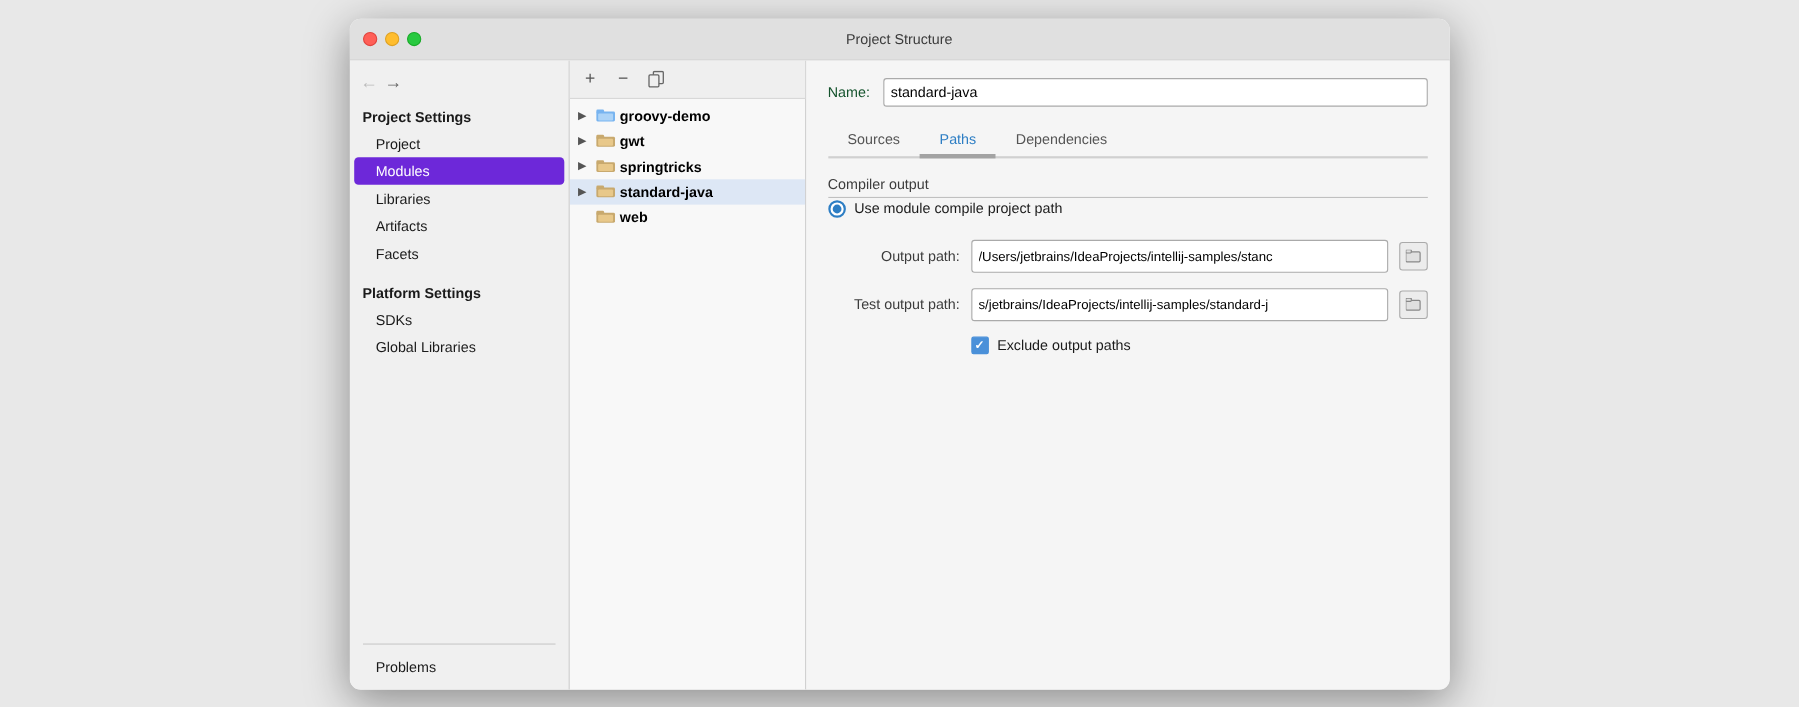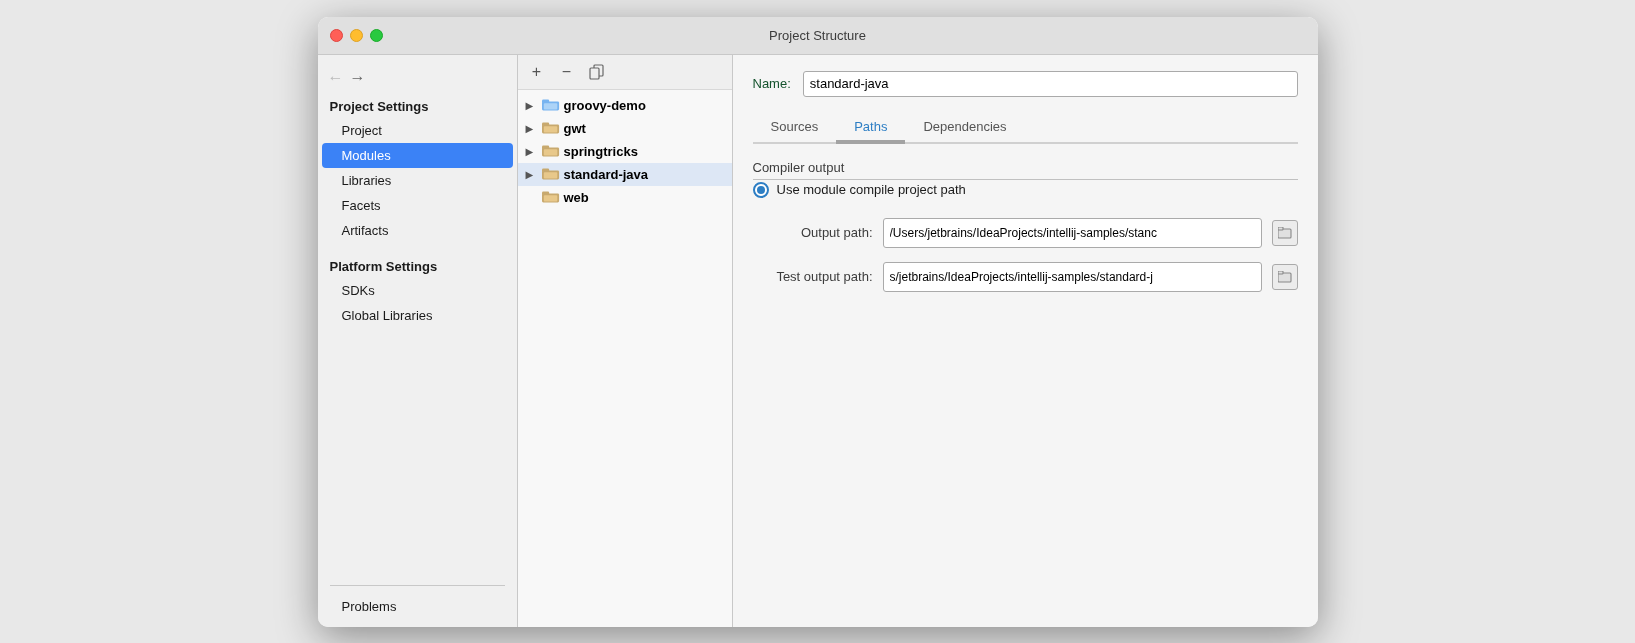--- a/index.html
+++ b/index.html
@@ -88,21 +88,21 @@
       color: #1a1a1a;
       padding: 6px 12px 4px 12px;
     }
     .sidebar-item {
       padding: 5px 12px 5px 24px;
       font-size: 13px;
       color: #1a1a1a;
       cursor: pointer;
     }
     .sidebar-item.active {
-      background: #3b82f6;
+      background: #6d28d9;
       color: white;
       border-radius: 4px;
       margin: 0 4px;
       padding-left: 20px;
     }
     .sidebar-divider {
       height: 1px;
       background: #c8c8c8;
       margin: 8px 12px;
     }
@@ -358,24 +358,24 @@
       <div class="sidebar-item">
         <span>Project</span>
       </div>
       <div class="sidebar-item active">
         <span>Modules</span>
       </div>
       <div class="sidebar-item">
         <span>Libraries</span>
       </div>
       <div class="sidebar-item">
+        <span>Artifacts</span>
+      </div>
+      <div class="sidebar-item">
         <span>Facets</span>
-      </div>
-      <div class="sidebar-item">
-        <span>Artifacts</span>
       </div>
       <div class="sidebar-section-header" style="margin-top:10px;">Platform Settings</div>
       <div class="sidebar-item">
         <span>SDKs</span>
       </div>
       <div class="sidebar-item">
         <span>Global Libraries</span>
       </div>
       <div class="sidebar-bottom">
         <div class="sidebar-divider"></div>
@@ -498,15 +498,19 @@
         <span class="path-label">Test output path:</span>
         <input class="path-input" type="text" value="s/jetbrains/IdeaProjects/intellij-samples/standard-j" style="">
         <div class="browse-btn">
           <svg width="14" height="12" viewBox="0 0 14 12" fill="none" xmlns="http://www.w3.org/2000/svg">
             <rect x="0" y="2" width="13" height="9" rx="1" stroke="#888" stroke-width="1.1" fill="#e0e0e0"></rect>
             <rect x="0" y="0" width="5" height="3" rx="0.8" fill="#e0e0e0" stroke="#888" stroke-width="1.1"></rect>
           </svg>
         </div>
       </div>
 
+      <div class="checkbox-row">
+        <div class="checkbox-box"></div>
+        <span class="checkbox-label">Exclude output paths</span>
+      </div>
     </div>
   </div>
 </div>
 
 </body></html>

